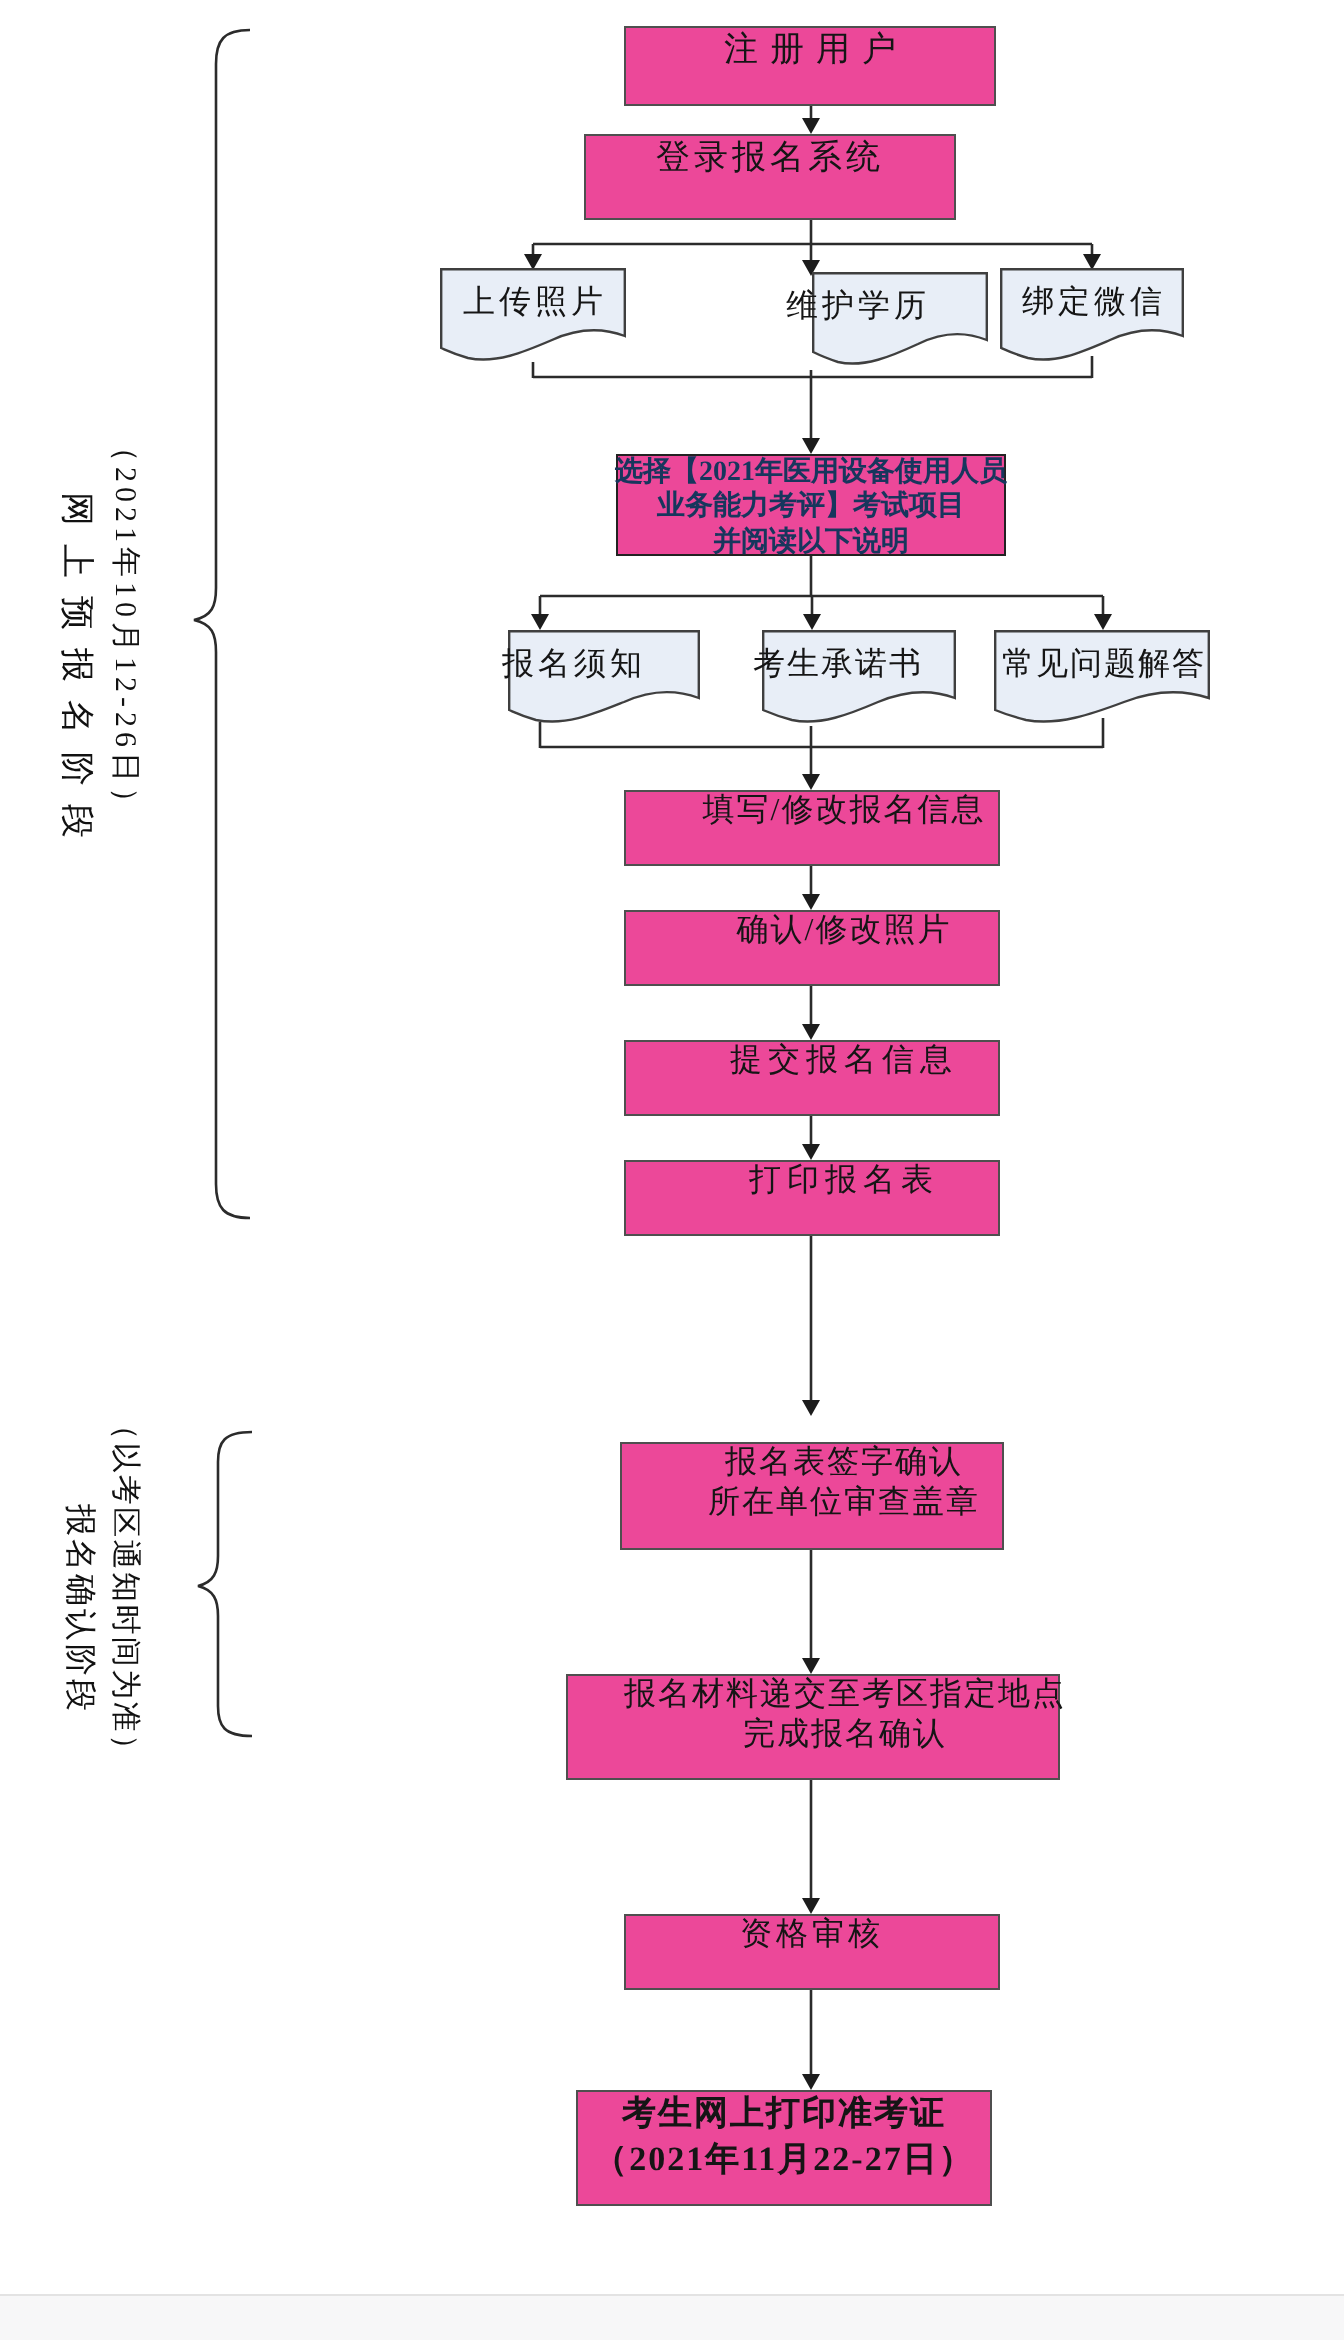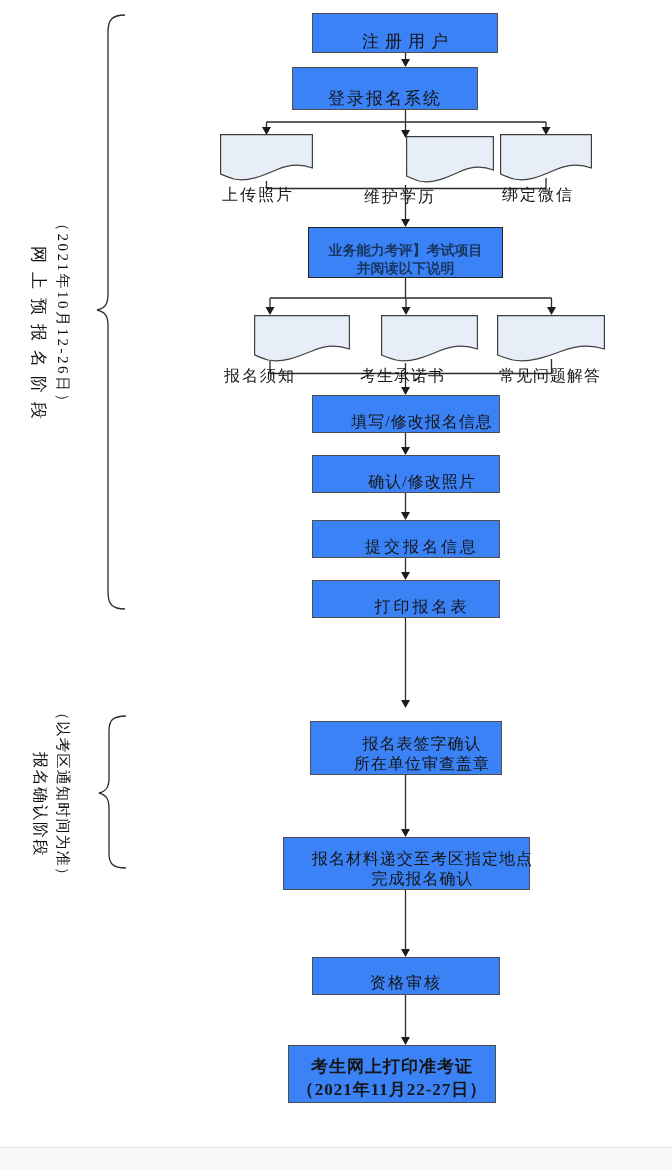--- a/index.html
+++ b/index.html
@@ -3,37 +3,37 @@
 <meta charset="utf-8">
 <style>
   html,body{margin:0;padding:0;background:#ffffff;}
   #stage{
     position:relative;width:672px;height:1170px;overflow:hidden;background:#ffffff;
     font-family:"Liberation Serif","DejaVu Serif",serif;color:#151515;
   }
   svg.layer{position:absolute;left:0;top:0;}
   .node{
     position:absolute;box-sizing:border-box;
-    background:#3b82f6;border:1px solid #4f4f4f;
-    display:flex;flex-direction:column;align-items:center;justify-content:flex-end;
+    background:#ec4899;border:1px solid #4f4f4f;
+    display:flex;flex-direction:column;align-items:center;justify-content:flex-start;
     text-align:center;font-size:17px;letter-spacing:2px;line-height:1.25;
   }
   .node .ln{display:block;white-space:nowrap;}
   .node.wide-ls{letter-spacing:6px;text-indent:6px;}
   .node.tight{font-size:16px;letter-spacing:1px;padding-left:32px;}
   .node.emph{
     font-weight:bold;color:#17365d;font-size:14px;letter-spacing:0;
     border:1.5px solid #222;line-height:1.24;
   }
   .node.bold-black{font-weight:bold;font-size:17px;letter-spacing:1px;line-height:1.35;}
   .docshape{position:absolute;}
   .docshape svg{display:block;}
   .docshape .doclabel{
-    position:absolute;left:0;top:7px;width:100%;text-align:left;
-    font-size:16px;letter-spacing:2px;text-indent:2px;white-space:nowrap;margin-top:44px;
+    position:absolute;left:0;top:7px;width:100%;text-align:center;
+    font-size:16px;letter-spacing:2px;text-indent:2px;white-space:nowrap;
   }
   .vlabel{
     position:absolute;white-space:nowrap;transform:rotate(90deg);
     transform-origin:top left;font-size:15px;color:#111;
   }
   .vlabel.big{font-size:17px;}
   .footer-bar{
     position:absolute;left:0;top:1147px;width:672px;height:23px;
     background:#f7f7f8;border-top:1px solid #e3e3e3;box-sizing:border-box;
   }
@@ -110,20 +110,21 @@
 
   <div class="node wide-ls" style="left:312px;top:13px;width:186px;height:40px;">
     <span class="ln">注册用户</span>
   </div>
 
   <div class="node" style="left:292px;top:67px;width:186px;height:43px;">
     <span class="ln">登录报名系统</span>
   </div>
 
   <div class="node emph" style="left:308px;top:227px;width:195px;height:51px;">
+    <span class="ln">选择【2021年医用设备使用人员</span>
     <span class="ln">业务能力考评】考试项目</span>
     <span class="ln">并阅读以下说明</span>
   </div>
 
   <div class="node tight" style="left:312px;top:395px;width:188px;height:38px;">
     <span class="ln">填写/修改报名信息</span>
   </div>
 
   <div class="node tight" style="left:312px;top:455px;width:188px;height:38px;">
     <span class="ln">确认/修改照片</span>

